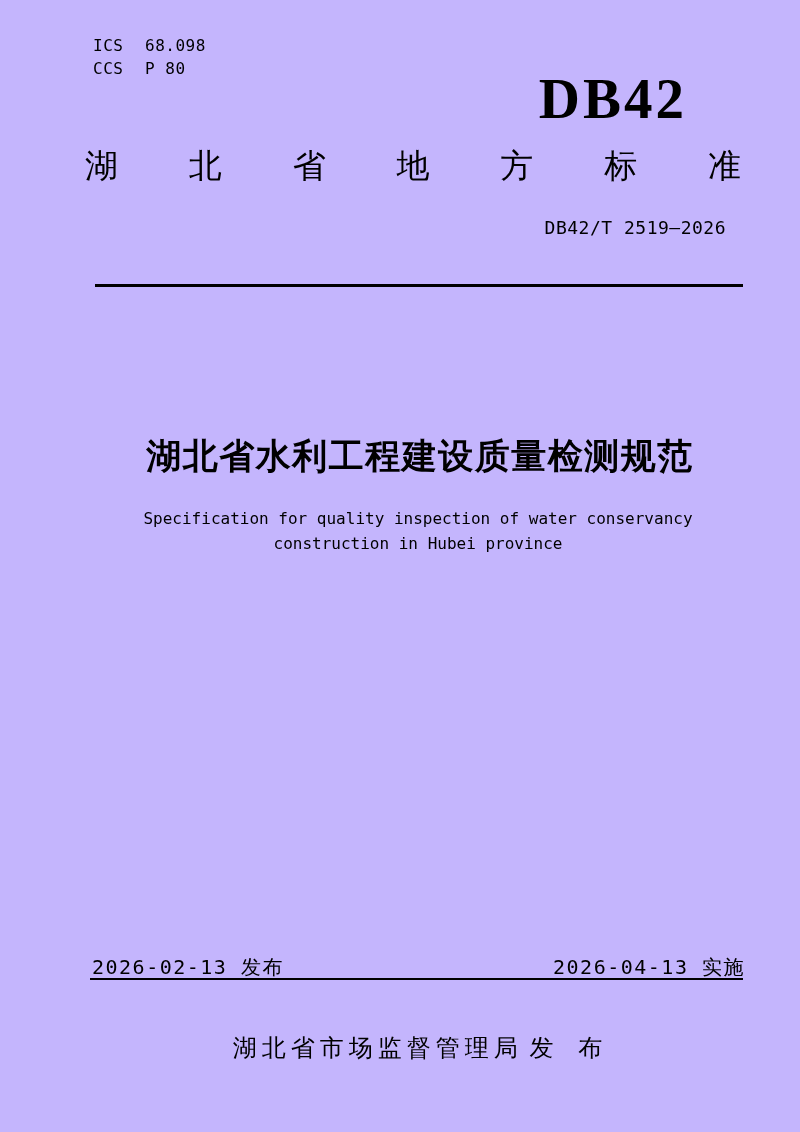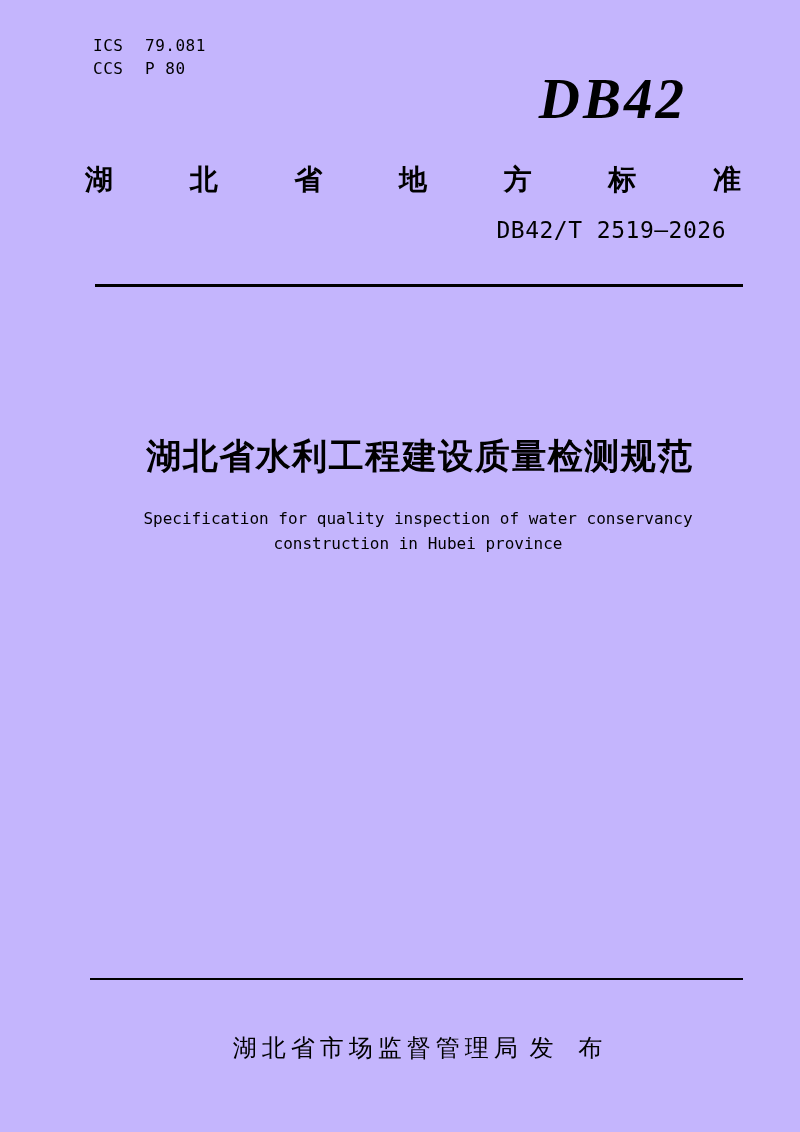--- a/index.html
+++ b/index.html
@@ -29,44 +29,43 @@
   
   .db-logo {
     position: absolute;
     top: 70px;
     right: 113px;
     font-family: "Liberation Serif", serif;
     font-weight: bold;
     font-size: 57px;
     line-height: 1;
     letter-spacing: 3px;
-    font-style: italic;
   }
 
   
   .std-category {
     position: absolute;
     left: 85px;
-    top: 158px;
+    top: 144px;
     width: 656px;
-    font-size: 28px;
+    font-size: 33px;
     line-height: 44px;
-    font-weight: 700;
+    font-weight: 400;
     text-align: justify;
     text-align-last: justify;
     white-space: nowrap;
   }
 
   
   .std-code {
     position: absolute;
     top: 217px;
     right: 74px;
     font-family: "DejaVu Sans Mono", monospace;
-    font-size: 23px;
+    font-size: 18px;
     letter-spacing: 0.5px;
   }
 
   .rule-top {
     position: absolute;
     left: 95px;
     top: 284px;
     width: 648px;
     height: 3px;
     background: #000000;
@@ -134,21 +133,21 @@
   .publish-verb { letter-spacing: 9px; }
 </style>
 </head>
 <body>
 
 <div class="page">
 
   <div class="codes">
     <div class="code-row">
       <span class="code-label">ICS</span>
-      <span class="code-value">79.081</span>
+      <span class="code-value">68.098</span>
     </div>
     <div class="code-row">
       <span class="code-label">CCS</span>
       <span class="code-value">P 80</span>
     </div>
   </div>
 
   <div class="db-logo">DB42</div>
 
   <div class="std-category">湖北省地方标准</div>
@@ -157,20 +156,30 @@
 
   <div class="rule-top"></div>
 
   <div class="doc-title">湖北省水利工程建设质量检测规范</div>
 
   <div class="doc-subtitle">
     <div>Specification for quality inspection of water conservancy</div>
     <div>construction in Hubei province</div>
   </div>
 
+  <div class="dates-row">
+    <div class="date-item">
+      <span>2026-02-13</span>
+      <span>发布</span>
+    </div>
+    <div class="date-item">
+      <span>2026-04-13</span>
+      <span>实施</span>
+    </div>
+  </div>
 
   <div class="rule-bottom"></div>
 
   <div class="publisher-row">
     <span class="publisher-name">湖北省市场监督管理局</span>
     <span class="publish-verb">发 布</span>
   </div>
 
 </div>
 

